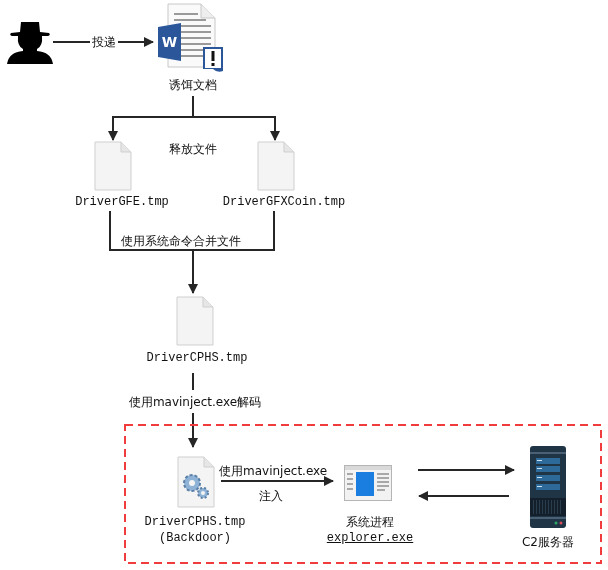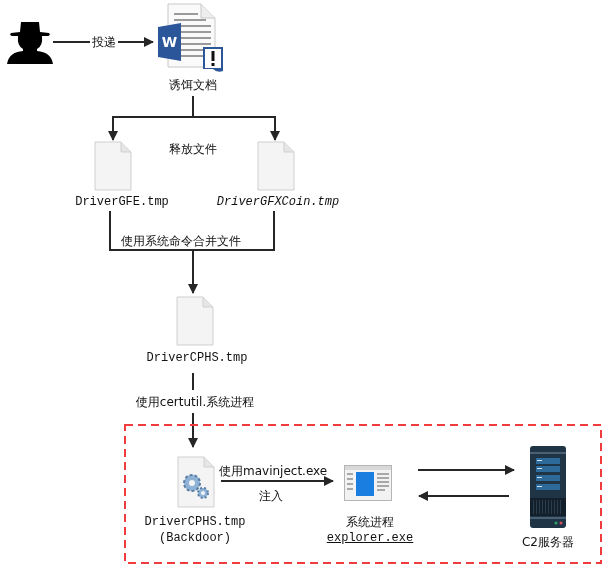--- a/index.html
+++ b/index.html
@@ -85,33 +85,33 @@
   </svg>
 </div>
 <span class="lbl mono center" style="left:122px;top:195px;">DriverGFE.tmp</span>
 
 <div class="abs" style="left:257px;top:141px;">
   <svg width="38" height="50" viewBox="0 0 38 50">
     <path d="M1,1 L27,1 L37,11 L37,49 L1,49 Z" fill="#f4f4f4" stroke="#cfcfcf"></path>
     <path d="M27,1 L27,11 L37,11" fill="#e6e6e6" stroke="#cfcfcf"></path>
   </svg>
 </div>
-<span class="lbl mono center" style="left:278px;top:195px;font-style:italic;">DriverGFXCoin.tmp</span>
+<span class="lbl mono center" style="left:284px;top:195px;">DriverGFXCoin.tmp</span>
 
 <span class="lbl center" style="left:181px;top:233px;">使用系统命令合并文件</span>
 
 <div class="abs" style="left:176px;top:296px;">
   <svg width="38" height="50" viewBox="0 0 38 50">
     <path d="M1,1 L27,1 L37,11 L37,49 L1,49 Z" fill="#f4f4f4" stroke="#cfcfcf"></path>
     <path d="M27,1 L27,11 L37,11" fill="#e6e6e6" stroke="#cfcfcf"></path>
   </svg>
 </div>
 <span class="lbl mono center" style="left:197px;top:351px;">DriverCPHS.tmp</span>
 
-<span class="lbl center" style="left:195px;top:394px;">使用certutil.系统进程</span>
+<span class="lbl center" style="left:195px;top:394px;">使用mavinject.exe解码</span>
 
 <div class="abs" style="left:177px;top:456px;">
   <svg width="38" height="52" viewBox="0 0 38 52">
     <path d="M1,1 L27,1 L37,11 L37,51 L1,51 Z" fill="#f4f4f4" stroke="#cfcfcf"></path>
     <path d="M27,1 L27,11 L37,11" fill="#e6e6e6" stroke="#cfcfcf"></path>
     <circle cx="15" cy="27" r="8" fill="#8fb3d6" stroke="#5a7fa6" stroke-width="2" stroke-dasharray="3,2"></circle>
     <circle cx="15" cy="27" r="3" fill="#f4f4f4"></circle>
     <circle cx="26" cy="37" r="5" fill="#8fb3d6" stroke="#5a7fa6" stroke-width="2" stroke-dasharray="2,2"></circle>
     <circle cx="26" cy="37" r="2" fill="#f4f4f4"></circle>
   </svg>

